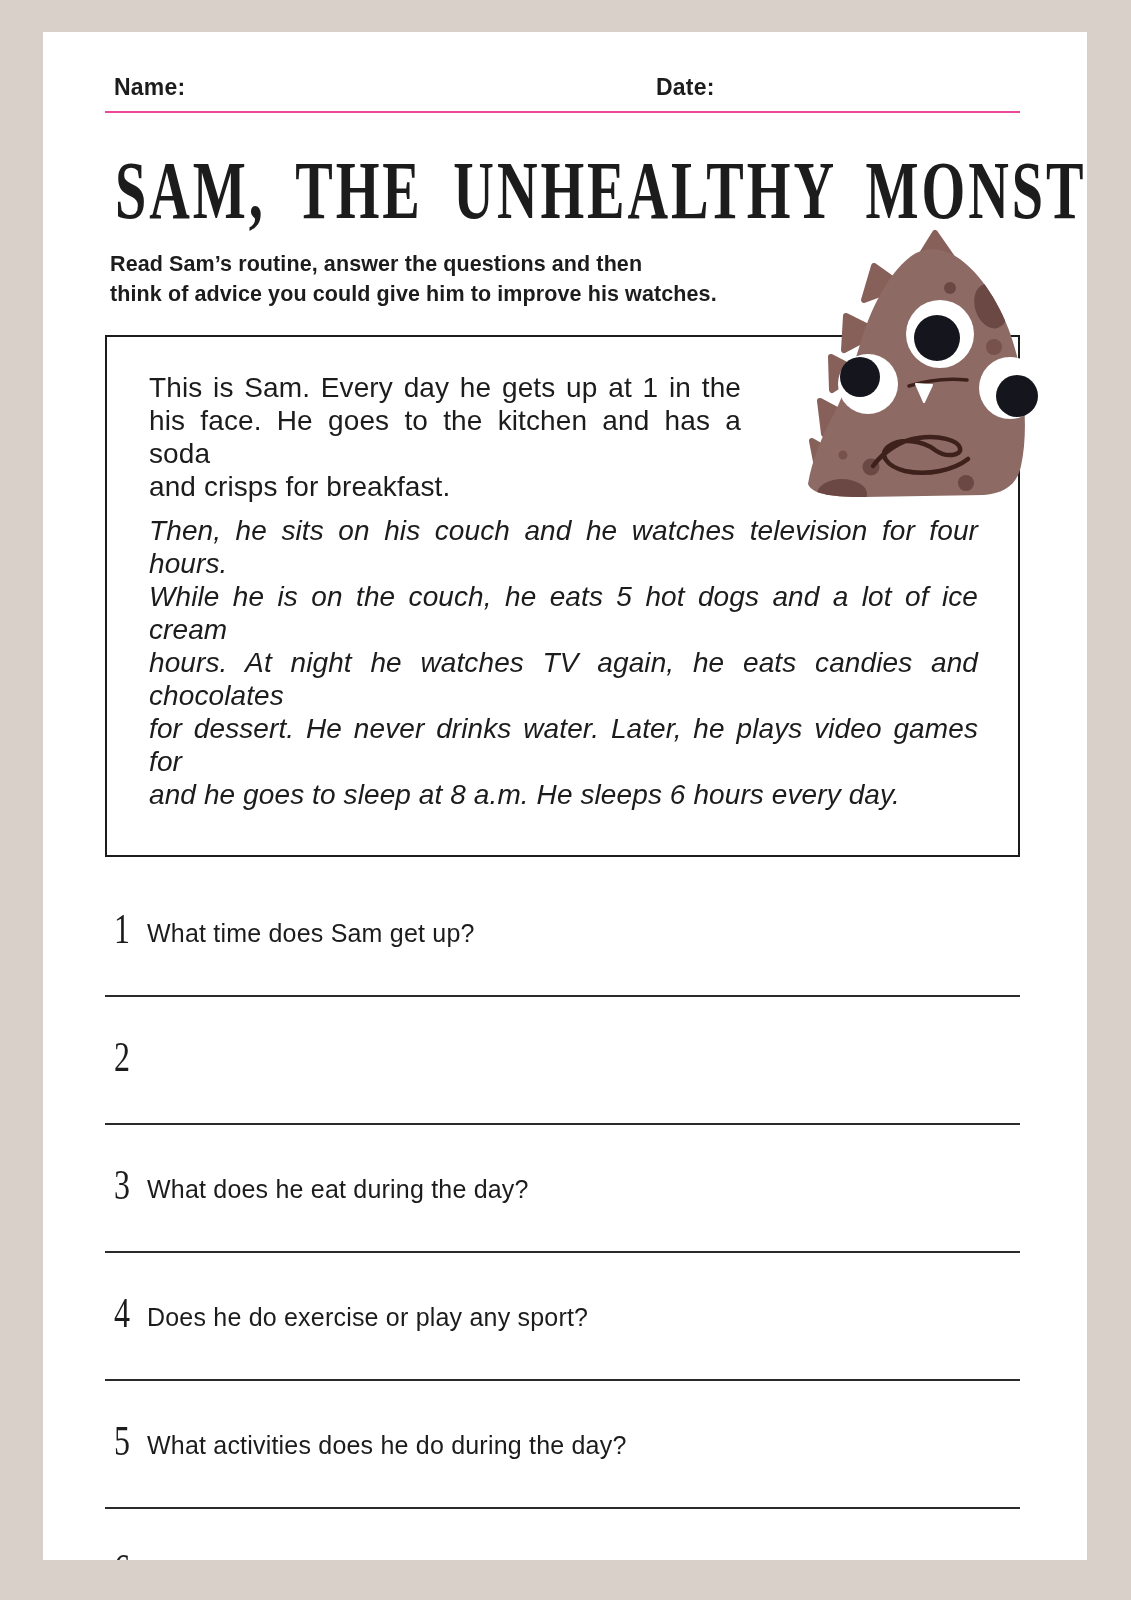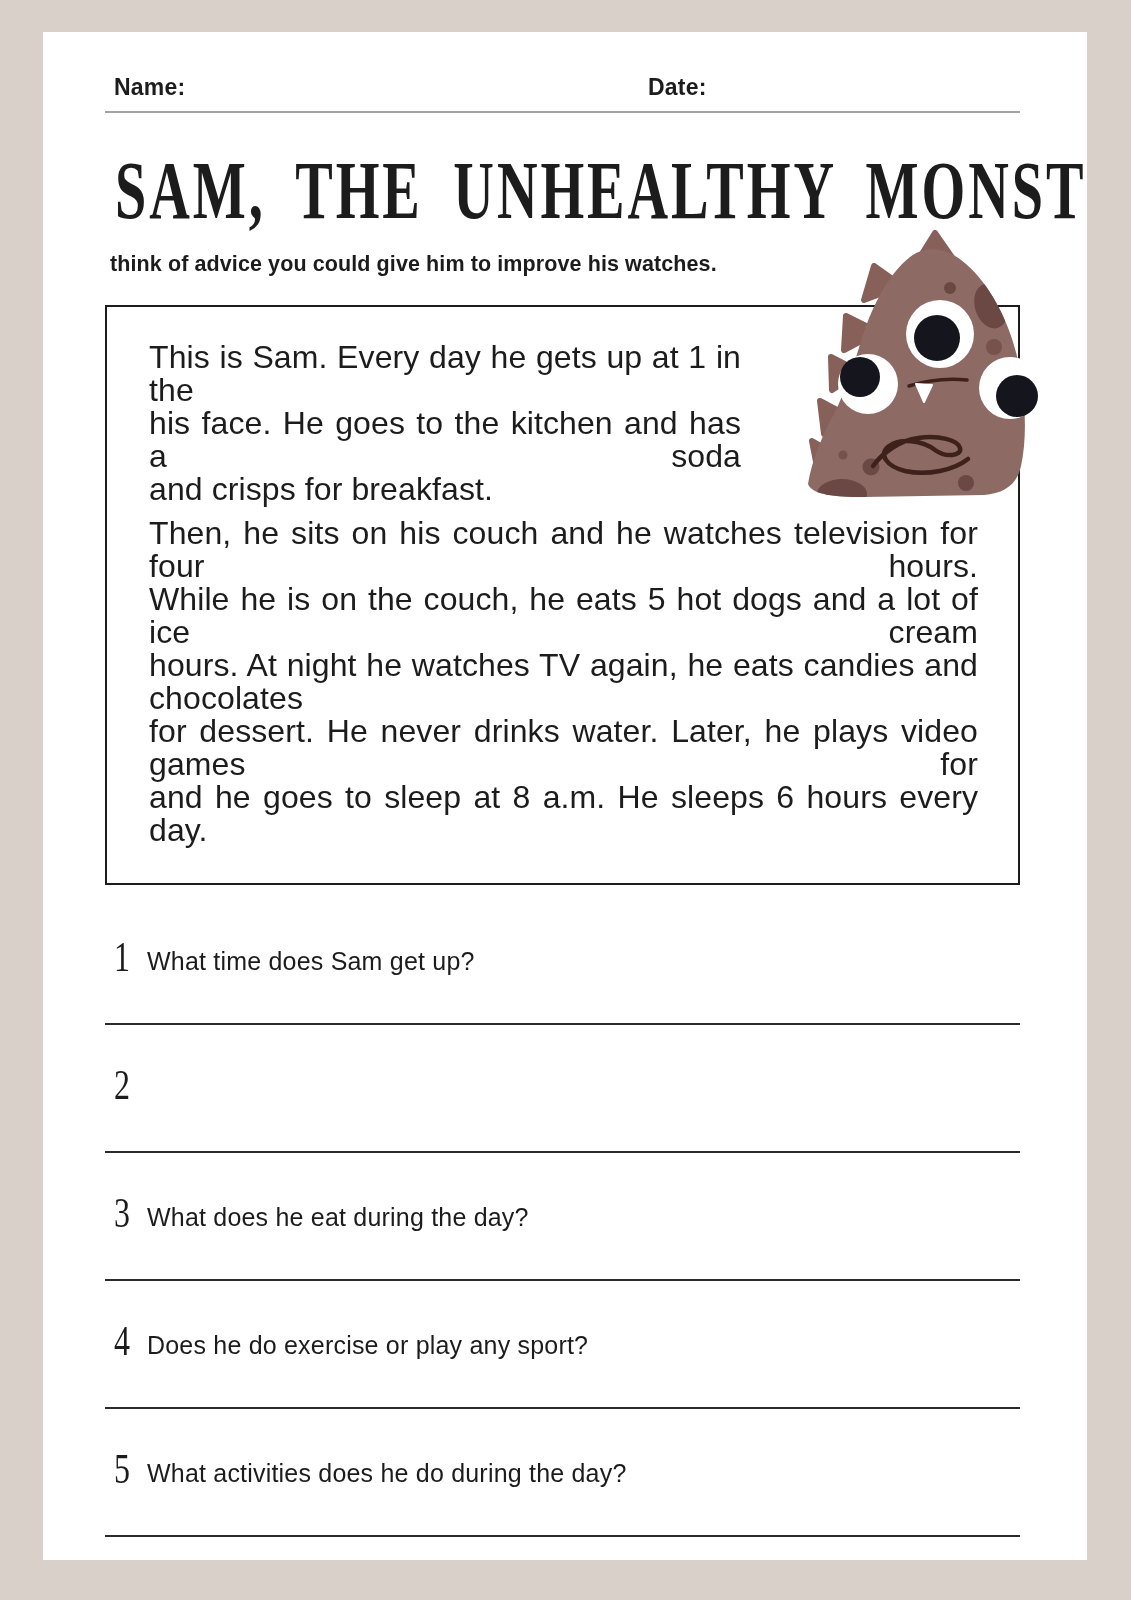--- a/index.html
+++ b/index.html
@@ -7,39 +7,39 @@
     --monster_body:#8e6a64; --monster_spike:#87605a; --monster_spot:#6b4843;
     --monster_spot_light:#77514b; --monster_eye_white:#ffffff;
     --monster_pupil:#15151e; --monster_detail:#3f211c;
   }
   *{margin:0;padding:0;box-sizing:border-box;}
   body{width:1131px;height:1600px;font-family:"Liberation Sans","DejaVu Sans",sans-serif;color:var(--ink);}
   .frame{width:1131px;height:1600px;background:var(--frame_bg);padding:32px 44px 40px 43px;}
   .paper{width:100%;height:100%;background:var(--paper_bg);position:relative;padding:0 67px 0 62px;overflow:hidden;}
 
   
-  .header-row{margin-top:42px;display:flex;align-items:flex-end;border-bottom:2px solid #a3a3a3;padding:0 4px 10px 9px;}
+  .header-row{margin-top:42px;display:flex;align-items:flex-end;border-bottom:2px solid #ec4899;padding:0 4px 10px 9px;gap:8px;}
   .field-label{font-size:23px;font-weight:bold;letter-spacing:.2px;}
   .name-field{flex:0 0 534px;display:flex;}
   .blank{flex:1;}
 
   
   .title-wrap{margin-top:30px;height:82px;overflow:visible;padding-left:10px;}
   .title-text{display:inline-block;font-family:"Liberation Serif","DejaVu Serif",serif;font-weight:bold;
     font-size:58px;letter-spacing:3px;word-spacing:14px;white-space:nowrap;
     transform:scale(.97,1.42);transform-origin:left top;}
 
   
   .instructions{margin-top:24px;padding-left:5px;font-weight:bold;font-size:21.5px;line-height:30px;letter-spacing:.1px;}
 
   
   .passage-box{margin-top:26px;border:2px solid #1c1c1c;min-height:396px;padding:34px 40px 36px 42px;position:relative;background:var(--paper_bg);}
-  .passage-line{font-size:32px;line-height:33px;text-align:justify;text-align-last:justify;letter-spacing:.1px;}
+  .passage-line{font-size:28px;line-height:33px;text-align:justify;text-align-last:justify;letter-spacing:.1px;}
   .para{margin:0 0 11px 0;}
-  .para:last-child{margin-bottom:0;}
+  .para:last-child{margin-bottom:8px;font-style:italic;}
   .para .passage-line:last-child{text-align-last:left;}
   .para-1{width:592px;}
 
   
   .monster{position:absolute;left:755px;top:194px;width:247px;height:280px;z-index:3;}
 
   
   .questions{margin-top:56px;}
   .question-block{margin-bottom:44px;}
   .q-row{display:flex;align-items:baseline;height:36px;padding-left:9px;}
@@ -63,20 +63,21 @@
         <span class="field-label">Date:</span>
         <span class="blank"></span>
       </div>
     </div>
 
     <div class="title-wrap">
       <span class="title-text">SAM, THE UNHEALTHY MONSTER</span>
     </div>
 
     <div class="instructions">
+      <div>Read Sam’s routine, answer the questions and then</div>
       <div>think of advice you could give him to improve his watches.</div>
     </div>
 
     <div class="passage-box">
       <div class="para para-1">
         <div class="passage-line">This is Sam. Every day he gets up at 1 in the</div>
         <div class="passage-line">his face. He goes to the kitchen and has a soda</div>
         <div class="passage-line">and crisps for breakfast.</div>
       </div>
       <div class="para">

